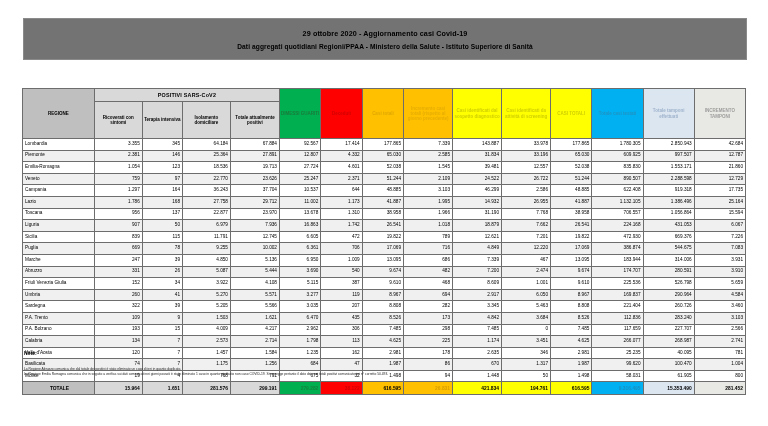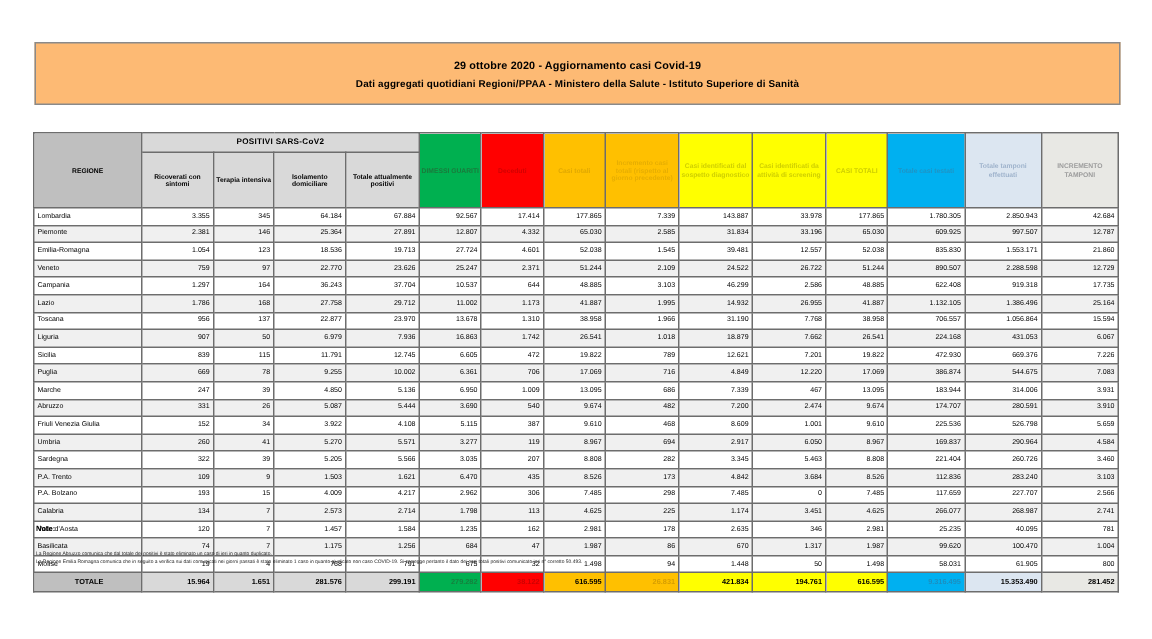--- a/index.html
+++ b/index.html
@@ -7,22 +7,22 @@
     width:768px;height:426px;
     background:#ffffff;
     font-family:"Liberation Sans", sans-serif;
     overflow:hidden;
     color:#000;
   }
   .page{position:relative;width:768px;height:426px;}
 
   
   .title-box{
-    position:absolute;left:23px;top:28px;width:722px;height:40px;
-    border:1px solid #8a8a8a;background:#fdba74;
+    position:absolute;left:23px;top:18px;width:722px;height:40px;
+    border:1px solid #8a8a8a;background:#737373;
     display:flex;flex-direction:column;align-items:center;justify-content:center;
   }
   .title-line1{font-size:7.2px;font-weight:600;letter-spacing:.1px;margin-bottom:5px;}
   .title-line2{font-size:6.6px;font-weight:600;letter-spacing:.1px;}
 
   
   .table-wrap{position:absolute;left:22px;top:88px;width:724px;}
   table{border-collapse:collapse;table-layout:fixed;width:724px;}
   th,td{
     border:0.5px solid #6d6d6d;

